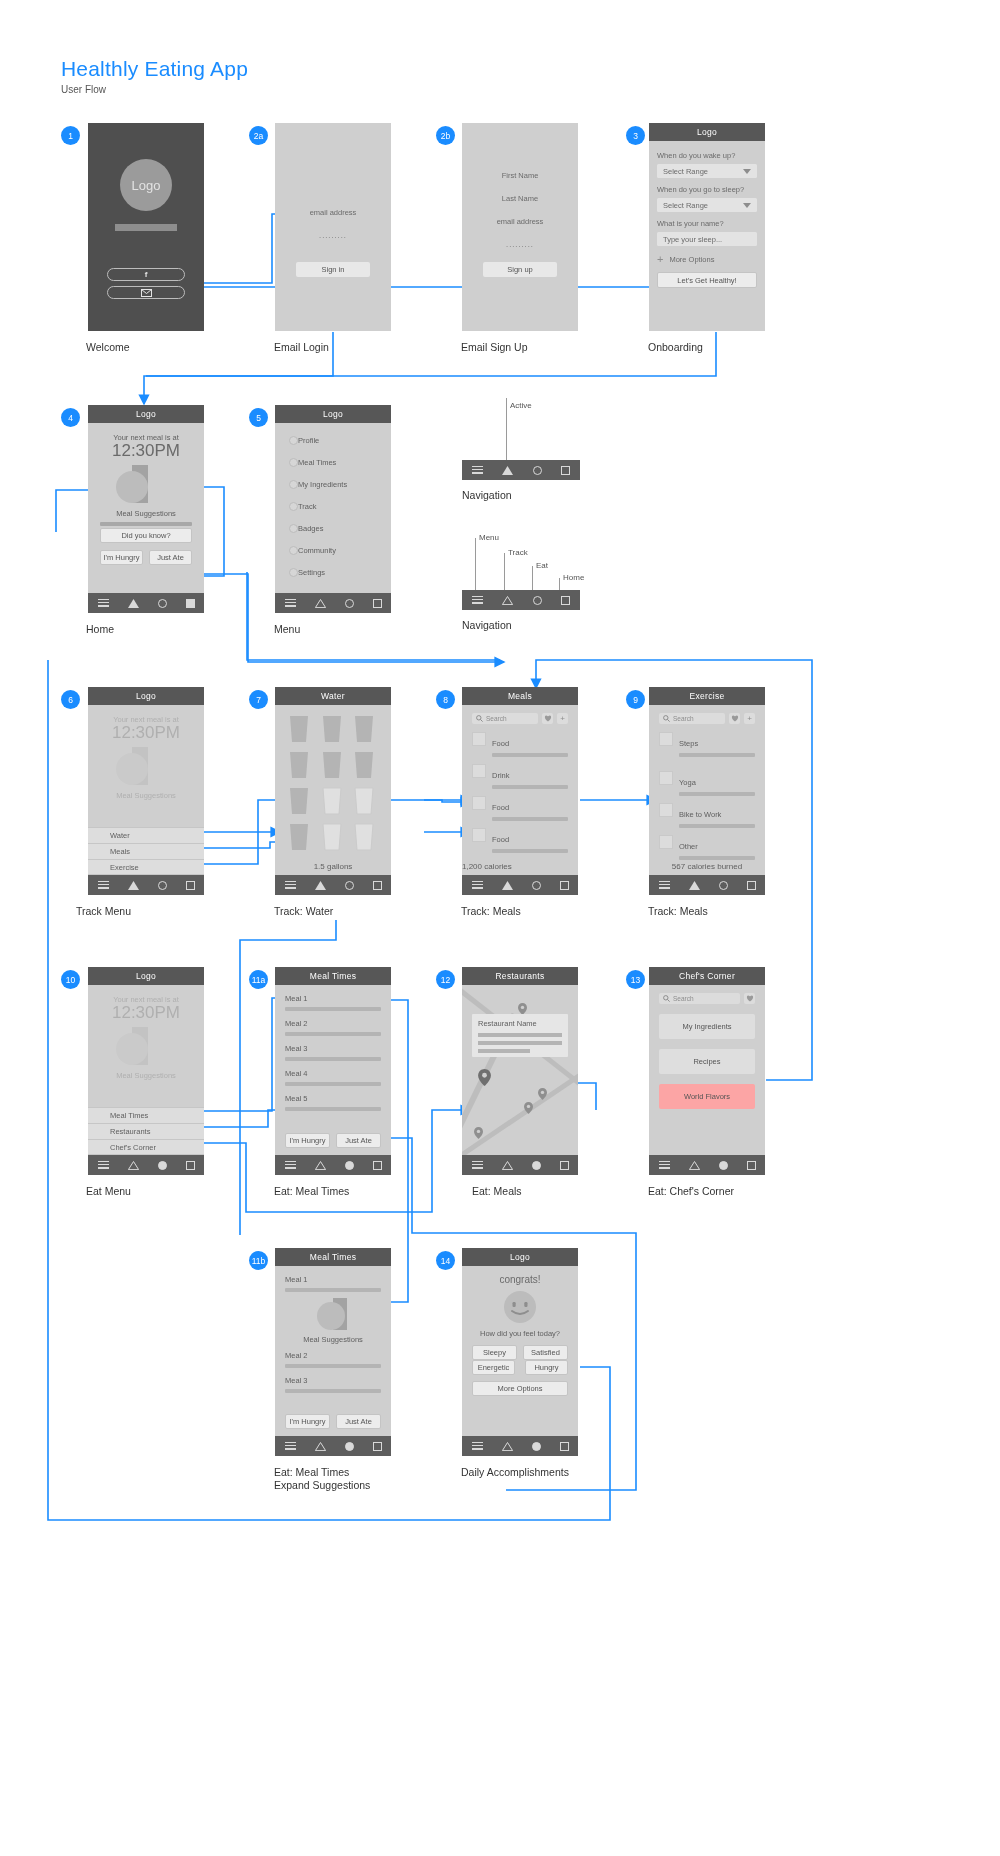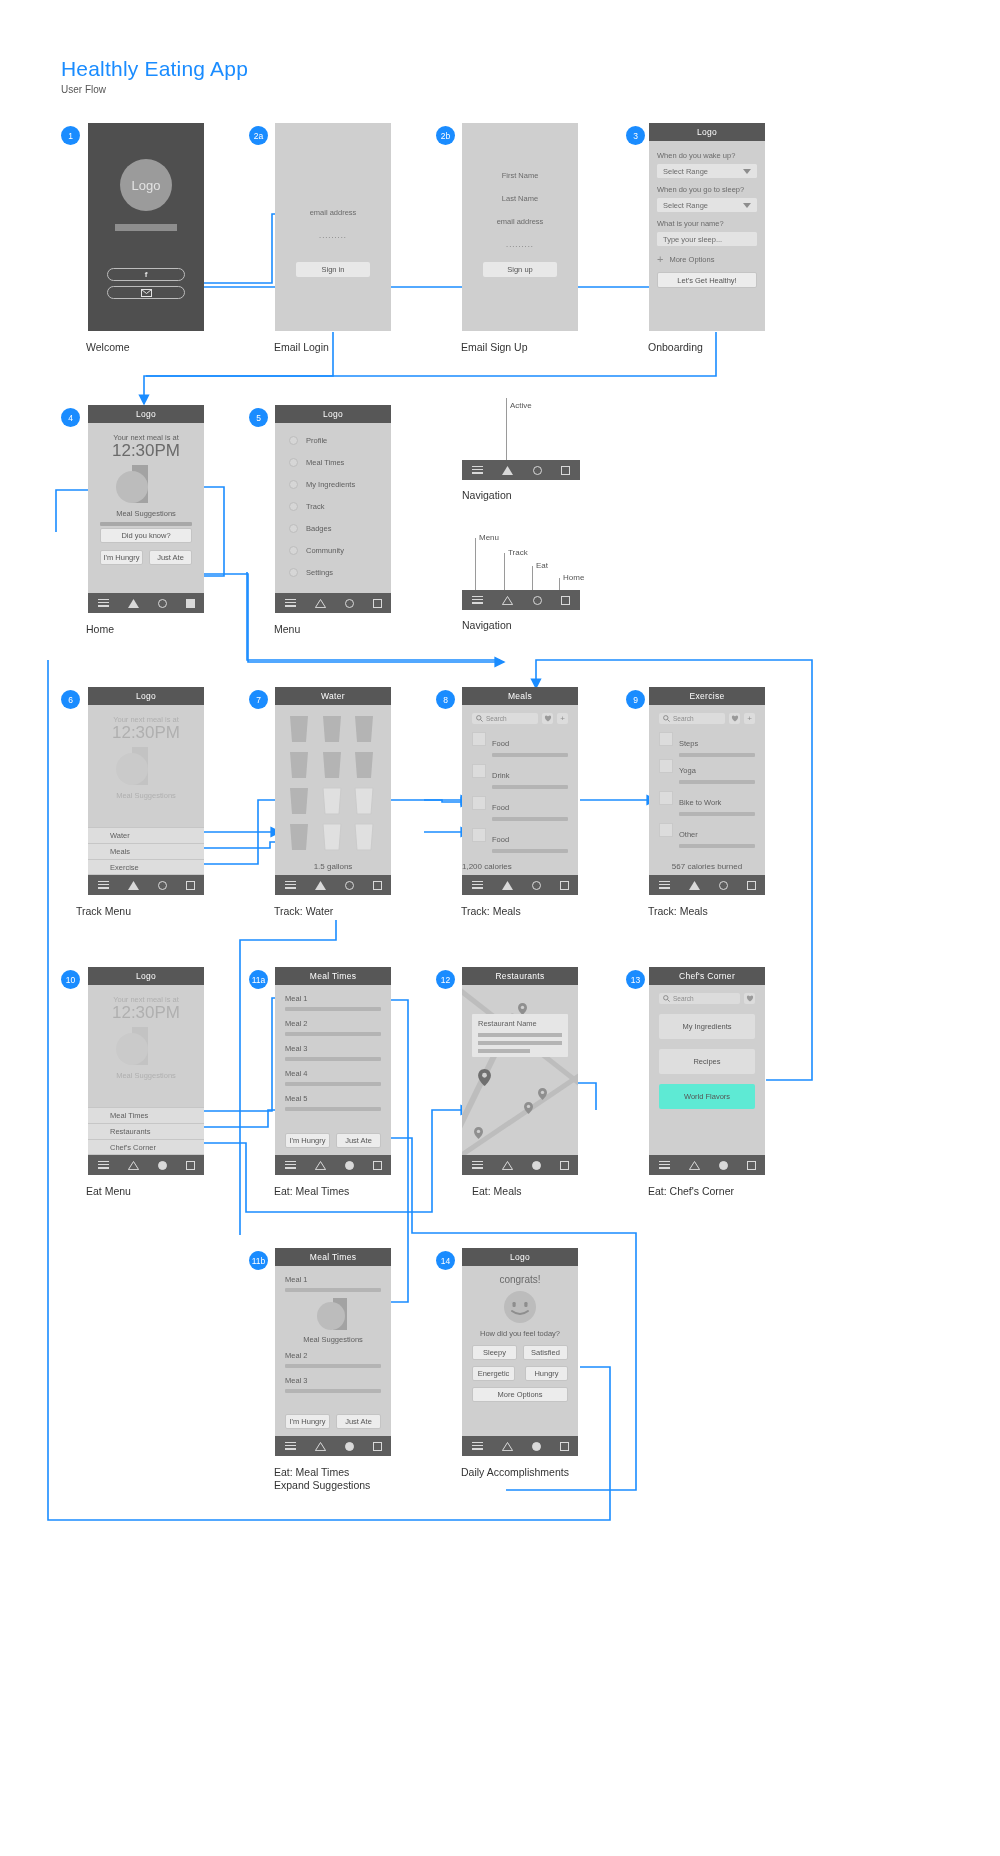--- a/index.html
+++ b/index.html
@@ -75,21 +75,21 @@
   .caret { width:0;height:0;border-left:4px solid transparent;border-right:4px solid transparent;border-top:5px solid #8d8d8d; }
 
   .srch { background:#dcdcdc; height:11px;border-radius:2px;display:flex;align-items:center;gap:3px;padding:0 4px;font-size:6.5px;color:#8d8d8d;}
   .sqbtn { width:11px;height:11px;background:#dcdcdc;border-radius:2px;display:flex;align-items:center;justify-content:center;font-size:8px;color:#8d8d8d;}
 
   .listrow { display:flex; align-items:flex-start; gap:6px; }
   .listrow .box { width:14px;height:14px;background:#dcdcdc;border:1px solid #c9c9c9;flex:none; }
   .listrow .txt { font-size:7.5px;color:#5f5f5f; }
   .listrow .ln { height:4px;background:#b4b4b4;border-radius:1px;margin-top:3px; }
 
-  .menurow { display:flex;align-items:center;gap:8px; }
+  .menurow { display:flex;align-items:center;}
   .menurow .dot { width:9px;height:9px;border-radius:50%;border:1px solid #bdbdbd;background:#d6d6d6;flex:none; }
   .menurow .mtxt { font-size:7.5px;color:#5f5f5f; }
 
   .navdiagram { position:absolute; }
   .navdiagram .nbar {
     background:#5d5d5d;height:20px;display:flex;align-items:center;justify-content:space-around;
   }
   .navdiagram .leader { position:absolute;width:1px;background:#9a9a9a; }
   .navdiagram .nlabel { position:absolute;font-size:8px;color:#555; }
 
@@ -517,21 +517,21 @@
           <svg width="8" height="7" viewBox="0 0 8 7">
               <path d="M4 6.6 C0 4 0.4 0.6 2.2 0.6 C3.2 0.6 4 1.6 4 1.6 C4 1.6 4.8 0.6 5.8 0.6 C7.6 0.6 8 4 4 6.6Z" fill="#9a9a9a"></path>
             </svg>
         </div>
         <div class="sqbtn">+</div>
       </div>
       <div class="listrow" style="margin-top:8px">
           <span class="box"></span>
           <span style="flex:1"><span class="txt">Steps</span><span class="ln" style="display:block"></span></span>
         </div>
-      <div class="listrow" style="margin-top:2px">
+      <div class="listrow" style="margin-top:14px">
           <span class="box"></span>
           <span style="flex:1"><span class="txt">Yoga</span><span class="ln" style="display:block"></span></span>
         </div>
       <div class="listrow" style="margin-top:7px">
           <span class="box"></span>
           <span style="flex:1"><span class="txt">Bike to Work</span><span class="ln" style="display:block"></span></span>
         </div>
       <div class="listrow" style="margin-top:7px">
           <span class="box"></span>
           <span style="flex:1"><span class="txt">Other</span><span class="ln" style="display:block"></span></span>
@@ -680,21 +680,21 @@
           <span>Search</span>
         </div>
         <div class="sqbtn">
           <svg width="8" height="7" viewBox="0 0 8 7">
               <path d="M4 6.6 C0 4 0.4 0.6 2.2 0.6 C3.2 0.6 4 1.6 4 1.6 C4 1.6 4.8 0.6 5.8 0.6 C7.6 0.6 8 4 4 6.6Z" fill="#9a9a9a"></path>
             </svg>
         </div>
       </div>
       <div class="btn" style="margin-top:10px;height:25px;background:#dedede">My Ingredients</div>
       <div class="btn" style="margin-top:10px;height:25px;background:#dedede">Recipes</div>
-      <div class="btn" style="margin-top:10px;height:25px;background:#5eead4">World Flavors</div>
+      <div class="btn" style="margin-top:10px;height:25px;background:#fca5a5">World Flavors</div>
       <div class="nav">
         <span class="ic-menu">
             <i></i>
             <i></i>
             <i></i>
           </span>
         <svg width="11" height="9">
             <polygon points="5.5,0.5 10.6,8.6 0.4,8.6" fill="none" stroke="#d9d9d9"></polygon>
           </svg>
         <span class="ic-cir fill"></span>
@@ -748,21 +748,21 @@
           <rect x="8.5" y="11" width="3.2" height="5" rx="1.2" fill="#8e8e8e"></rect>
           <rect x="20.3" y="11" width="3.2" height="5" rx="1.2" fill="#8e8e8e"></rect>
           <path d="M8 20 Q16 26 24 20" stroke="#8e8e8e" stroke-width="2" fill="none" stroke-linecap="round"></path>
         </svg>
       </div>
       <div style="text-align:center;font-size:7.5px;color:#5f5f5f;margin-top:6px">How did you feel today?</div>
       <div style="display:flex;gap:6px;margin-top:7px">
         <div class="btn outline" style="flex:1">Sleepy</div>
         <div class="btn outline" style="flex:1">Satisfied</div>
       </div>
-      <div style="display:flex;gap:10px;margin-top:6px">
+      <div style="display:flex;gap:10px;">
         <div class="btn outline" style="flex:1">Energetic</div>
         <div class="btn outline" style="flex:1">Hungry</div>
       </div>
       <div class="btn outline" style="margin-top:6px">More Options</div>
       <div class="nav">
         <span class="ic-menu">
             <i></i>
             <i></i>
             <i></i>
           </span>

